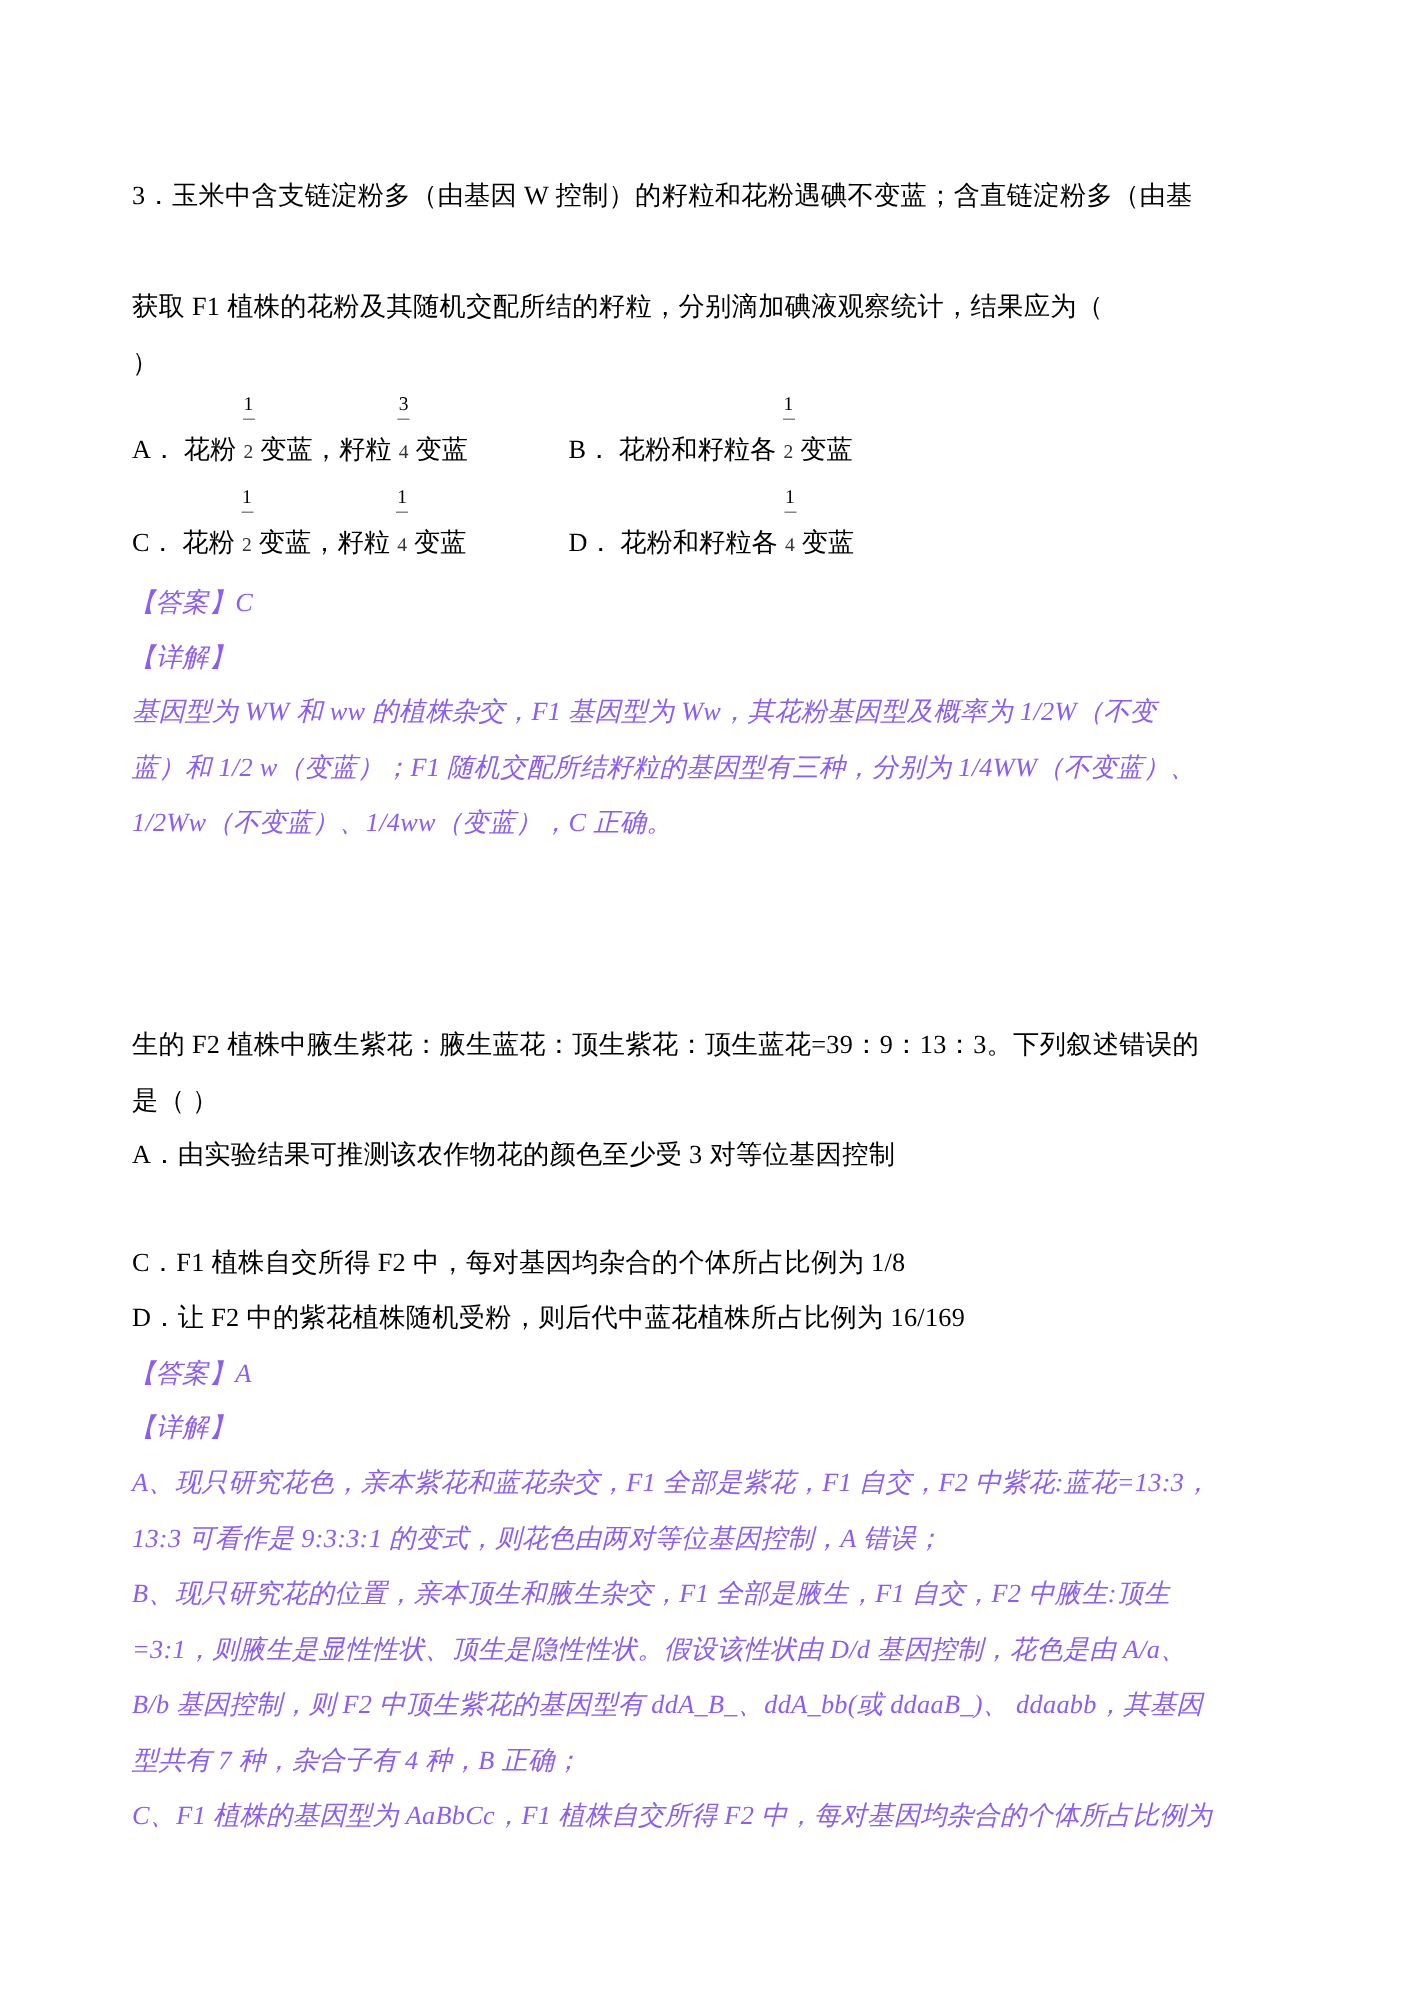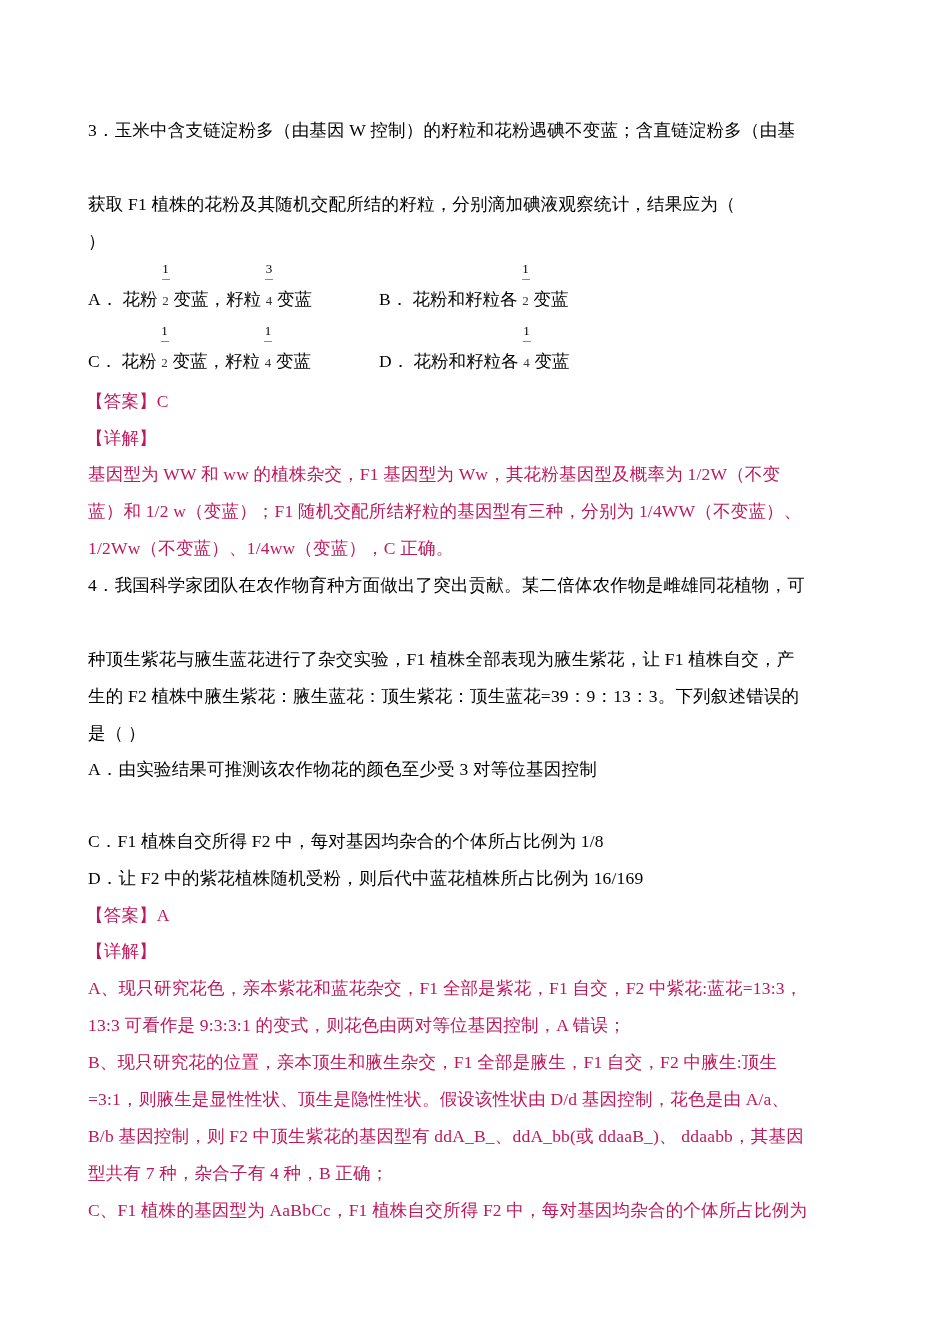--- a/index.html
+++ b/index.html
@@ -1,20 +1,20 @@
 <!DOCTYPE html>
 <html><head>
 <meta charset="utf-8">
 <style>
   html, body { margin: 0; padding: 0; background: #ffffff; }
   body { width: 950px; height: 1344px; position: relative; overflow: hidden;
          font-family: "Liberation Serif", "DejaVu Serif", serif; color: #000; }
   .page { position: absolute; left: 0; top: 0; width: 950px; height: 1076px; }
   .line { position: absolute; left: 88px; font-size: 17.5px; line-height: 22px; white-space: nowrap; letter-spacing: 0.2px; }
-  .red { color: #be185d; }
+  .red { color: #8b5cf6; font-style: italic; }
   .opt { position: absolute; font-size: 17.5px; line-height: 22px; white-space: nowrap; }
   .frac { display: inline-block; position: relative; width: 12px; text-align: center; margin: 0 2px; vertical-align: baseline; }
   .frac .num { position: absolute; left: 0; width: 12px; top: -26px; font-size: 13px; line-height: 14px; }
   .frac .bar { position: absolute; left: 2px; width: 8px; top: -9px; height: 1px; background: #888; }
   .frac .den { font-size: 13px; color: #333; }
 </style>
 </head>
 <body>
 
 <div class="page">
@@ -42,22 +42,20 @@
   </div>
 
   <div class="line red" style="top:390px; left:86px">
     <span>【答案】</span><span>C</span>
   </div>
   <div class="line red" style="top:427px; left:86px">【详解】</div>
   <div class="line red" style="top:463px">基因型为 WW 和 ww 的植株杂交，F1 基因型为 Ww，其花粉基因型及概率为  1/2W（不变</div>
   <div class="line red" style="top:500px">蓝）和 1/2 w（变蓝）；F1 随机交配所结籽粒的基因型有三种，分别为 1/4WW（不变蓝）、</div>
   <div class="line red" style="top:537px">1/2Ww（不变蓝）、1/4ww（变蓝），C 正确。</div>
 
-  <div class="line" style="top:574px">4．我国科学家团队在农作物育种方面做出了突出贡献。某二倍体农作物是雌雄同花植物，可</div>
-  <div class="line" style="top:648px">种顶生紫花与腋生蓝花进行了杂交实验，F1 植株全部表现为腋生紫花，让 F1 植株自交，产</div>
   <div class="line" style="top:685px">生的 F2 植株中腋生紫花：腋生蓝花：顶生紫花：顶生蓝花=39：9：13：3。下列叙述错误的</div>
   <div class="line" style="top:722px">是（          ）</div>
 
   <div class="line" style="top:758px">A．由实验结果可推测该农作物花的颜色至少受 3 对等位基因控制</div>
   <div class="line" style="top:830px">C．F1 植株自交所得 F2 中，每对基因均杂合的个体所占比例为 1/8</div>
   <div class="line" style="top:867px">D．让 F2 中的紫花植株随机受粉，则后代中蓝花植株所占比例为 16/169</div>
 
   <div class="line red" style="top:904px; left:86px">
     <span>【答案】</span><span>A</span>
   </div>

